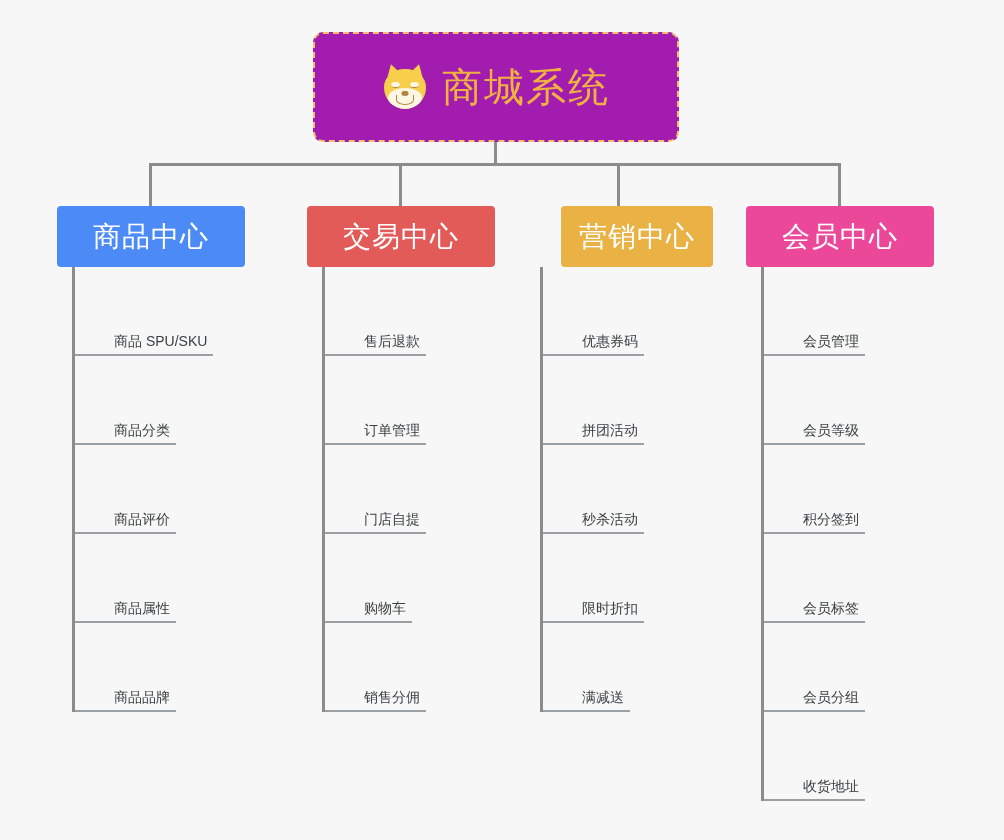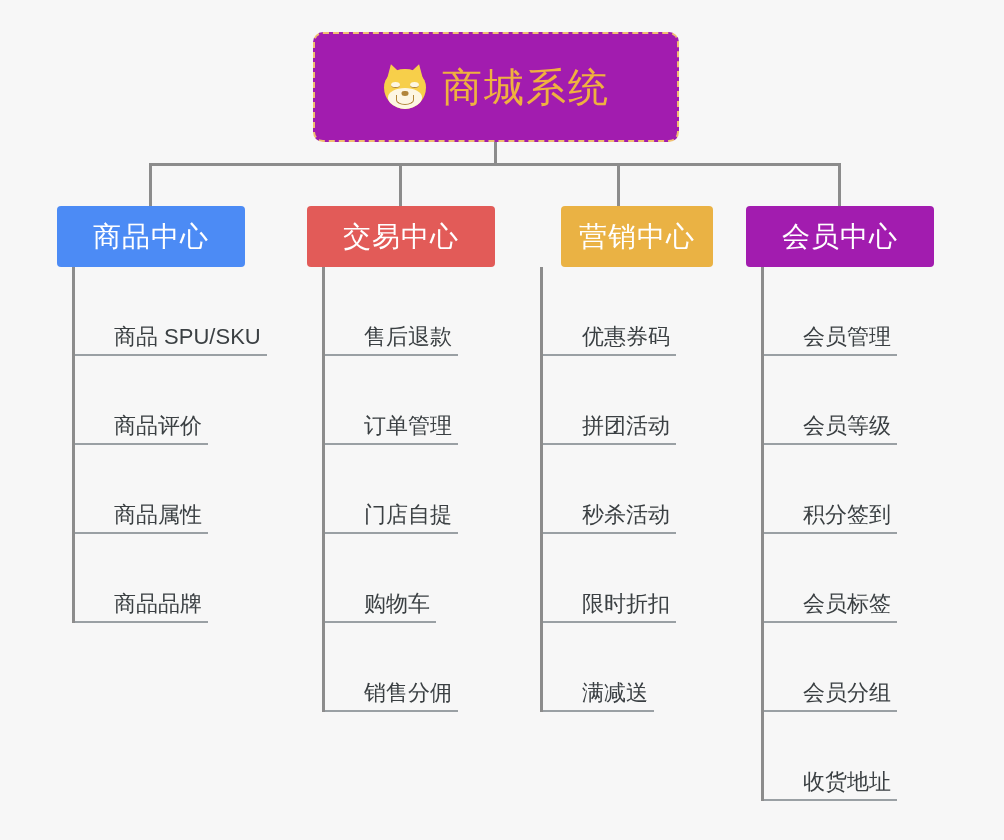--- a/index.html
+++ b/index.html
@@ -153,21 +153,21 @@
   .leaf {
     position: relative;
     height: 89px;
     display: flex;
     align-items: flex-end;
   }
   .leaf-label {
     display: inline-block;
     margin-left: 33px;
     padding: 0 6px 5px 6px;
-    font-size: 22px;
+    font-size: 14px;
     color: #3b4043;
     white-space: nowrap;
     line-height: 1.1;
     border-bottom: 2px solid #9aa0a4;
     box-sizing: border-box;
   }
   
   .leaf-label::before {
     content: "";
     position: absolute;
@@ -207,20 +207,23 @@
 
   <div class="branch" style="left:57px;">
     <div class="branch-head" style="background:#4c8bf5;">
       <span>商品中心</span>
     </div>
     <div class="branch-body">
       <div class="leaf">
         <span class="leaf-label">商品 SPU/SKU</span>
       </div>
       <div class="leaf">
+        <span class="leaf-label">商品分类</span>
+      </div>
+      <div class="leaf">
         <span class="leaf-label">商品评价</span>
       </div>
       <div class="leaf">
         <span class="leaf-label">商品属性</span>
       </div>
       <div class="leaf">
         <span class="leaf-label">商品品牌</span>
       </div>
     </div>
   </div>
@@ -265,21 +268,21 @@
       <div class="leaf">
         <span class="leaf-label">限时折扣</span>
       </div>
       <div class="leaf">
         <span class="leaf-label">满减送</span>
       </div>
     </div>
   </div>
 
   <div class="branch" style="left:746px;">
-    <div class="branch-head" style="background:#a21caf;">
+    <div class="branch-head" style="background:#ec4899;">
       <span>会员中心</span>
     </div>
     <div class="branch-body">
       <div class="leaf">
         <span class="leaf-label">会员管理</span>
       </div>
       <div class="leaf">
         <span class="leaf-label">会员等级</span>
       </div>
       <div class="leaf">

